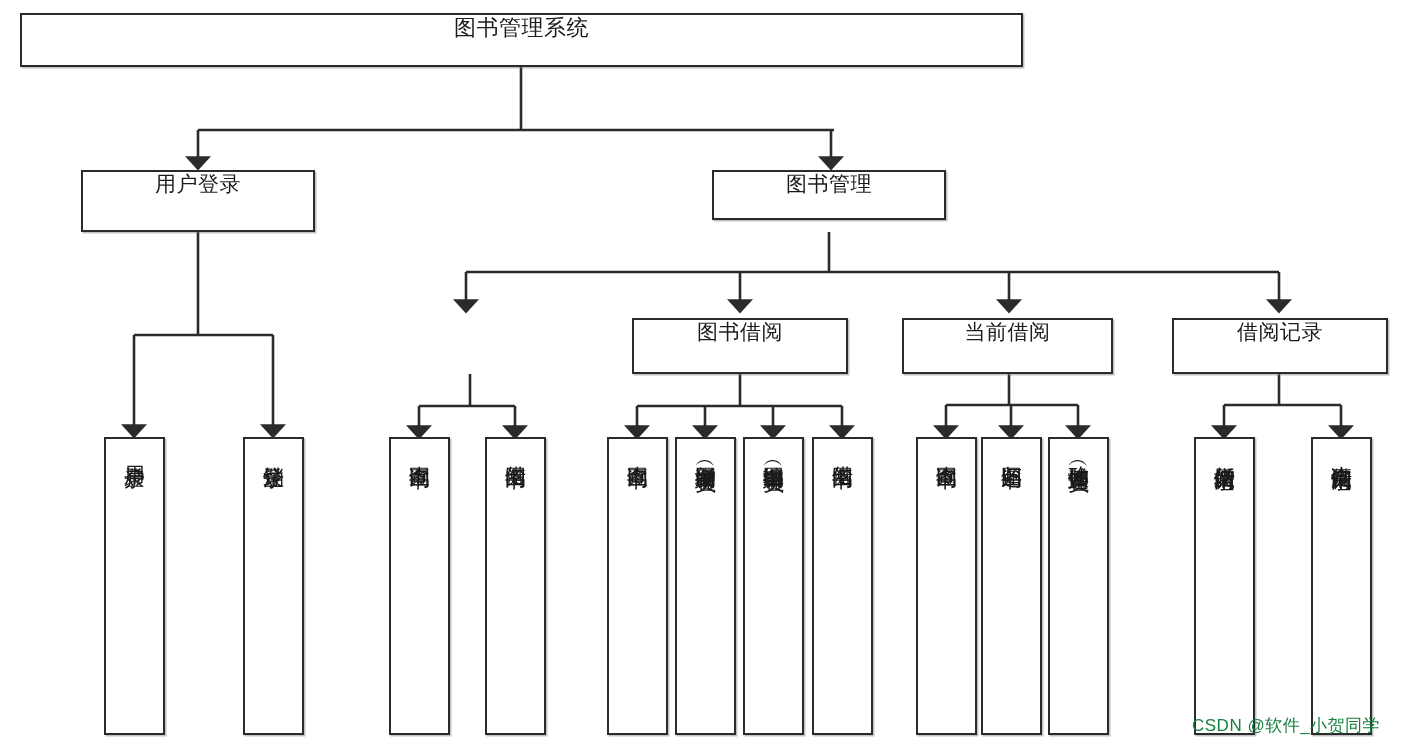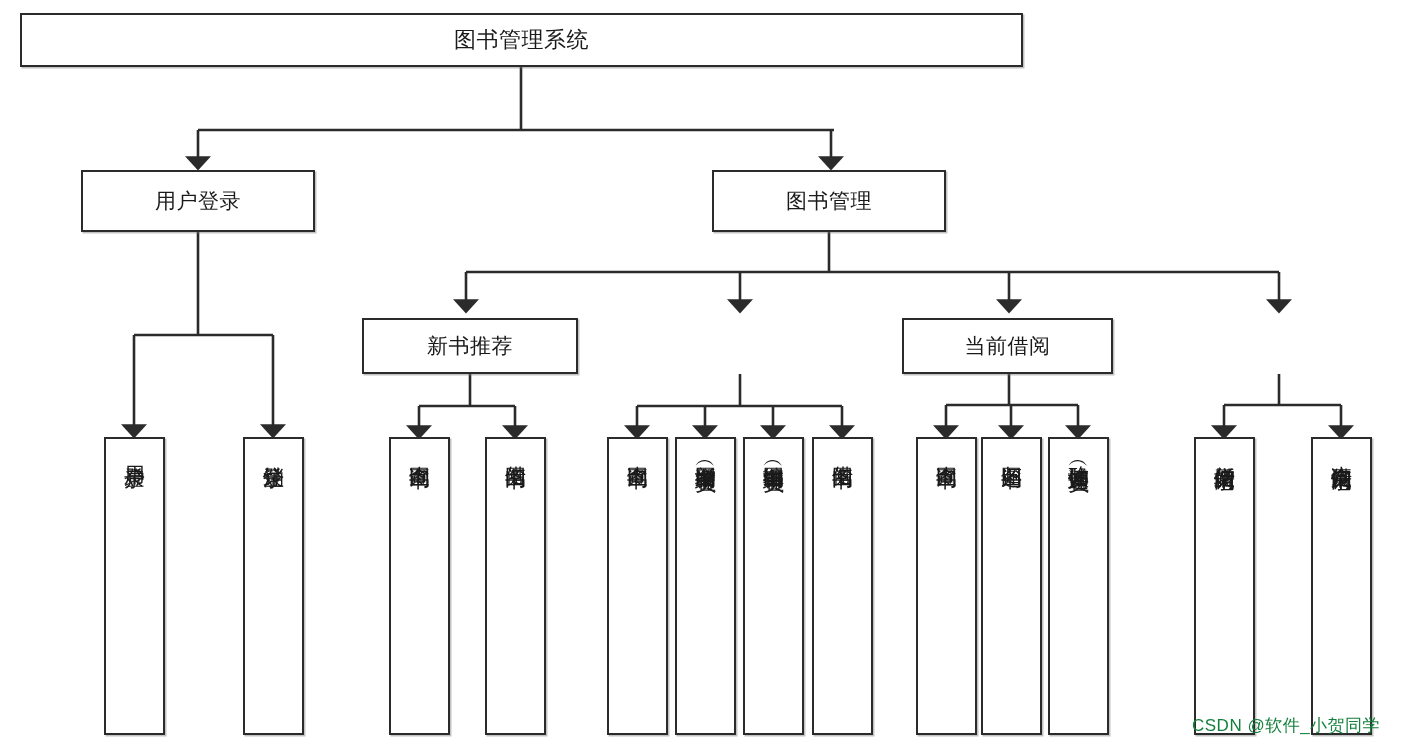--- a/index.html
+++ b/index.html
@@ -24,21 +24,21 @@
     width: 1405px;
     height: 747px;
     pointer-events: none;
   }
   .node {
     position: absolute;
     box-sizing: border-box;
     border: 2px solid #2b2b2b;
     background: #ffffff;
     display: flex;
-    align-items: center;
+    align-items: flex-start;
     justify-content: center;
     color: #1a1a1a;
     box-shadow: 1.5px 1.5px 0 rgba(120,120,120,0.45);
   }
   .node .label {
     display: block;
     text-align: center;
     line-height: 1.18;
     letter-spacing: 0.5px;
   }
@@ -123,29 +123,32 @@
     </g>
   </svg>
 
   <div class="node root horiz" style="left:20px; top:13px; width:1003px; height:54px;">
     <span class="label">图书管理系统</span>
   </div>
 
   <div class="node horiz" style="left:81px; top:170px; width:234px; height:62px;">
     <span class="label">用户登录</span>
   </div>
-  <div class="node horiz" style="left:712px; top:170px; width:234px; height:62px;">
+  <div class="node horiz" style="left:712px; top:170px; width:234px; height:50px;">
     <span class="label">图书管理</span>
   </div>
 
-  <div class="node horiz" style="left:362px; top:318px; width:216px; height:56px;">
-    <span class="label">新书推荐</span>
+  <div class="node horiz" style="left:632px; top:318px; width:216px; height:56px;">
+    <span class="label">图书借阅</span>
   </div>
   <div class="node horiz" style="left:902px; top:318px; width:211px; height:56px;">
     <span class="label">当前借阅</span>
+  </div>
+  <div class="node horiz" style="left:1172px; top:318px; width:216px; height:56px;">
+    <span class="label">借阅记录</span>
   </div>
 
   <div class="node vert" style="left:104px; top:437px; width:61px; height:298px;">
     <span class="label">用户登录</span>
   </div>
   <div class="node vert" style="left:243px; top:437px; width:61px; height:298px;">
     <span class="label">注销登录</span>
   </div>
 
   <div class="node vert" style="left:389px; top:437px; width:61px; height:298px;">

